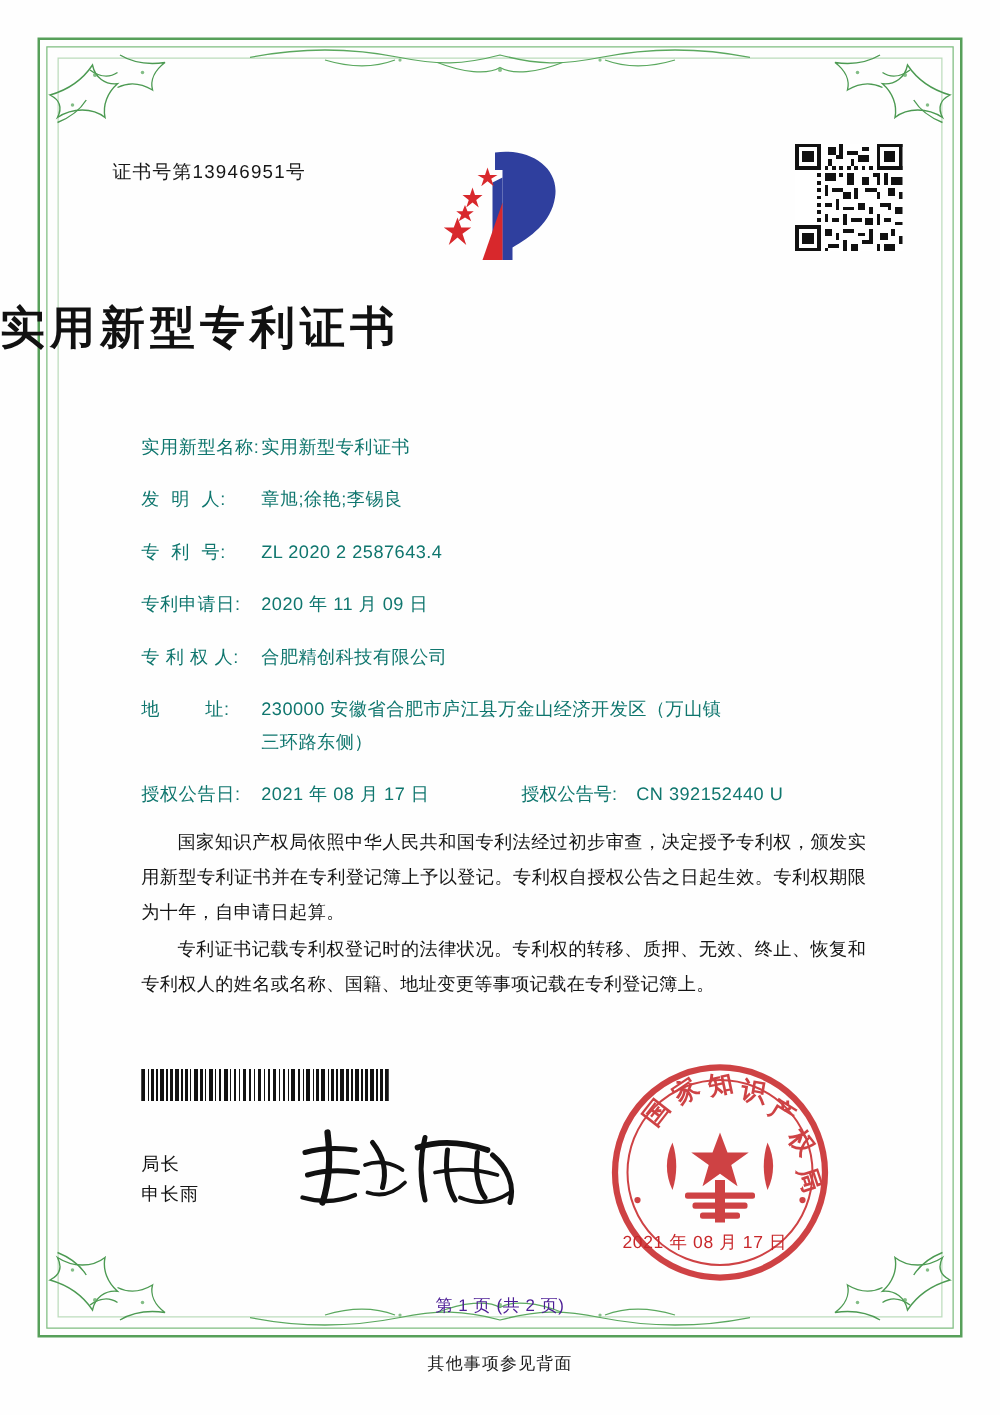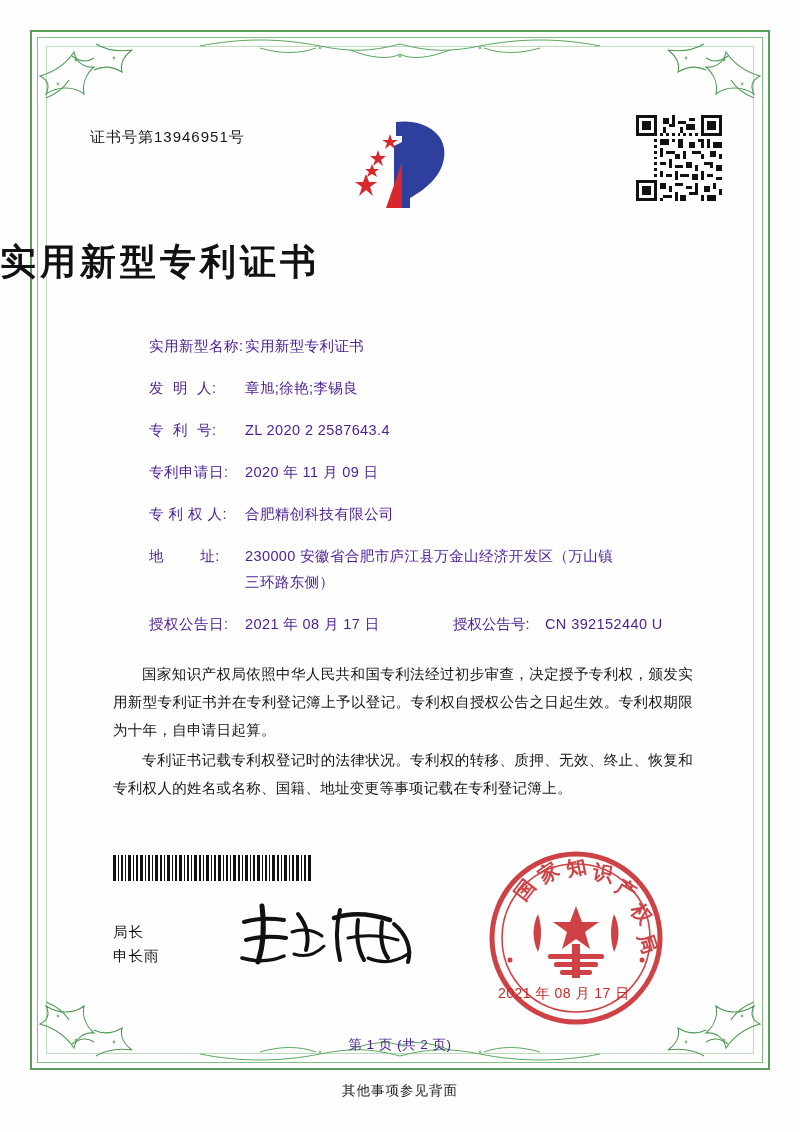--- a/index.html
+++ b/index.html
@@ -98,25 +98,24 @@
     font-size: 36px;
     font-weight: bold;
     letter-spacing: 4px;
     color: #111111;
   }
 
   
   .fields {
     position: absolute;
     left: 113px;
-    top: 336px;
+    top: 348px;
     width: 600px;
     font-size: 14.5px;
-    color: #4c1d95;
-    margin-left: 36px;
+    color: #0f766e;
   }
   .row {
     display: flex;
     align-items: flex-start;
     margin-bottom: 21px;
     line-height: 1.45;
   }
   .label {
     flex: 0 0 96px;
     white-space: pre;

